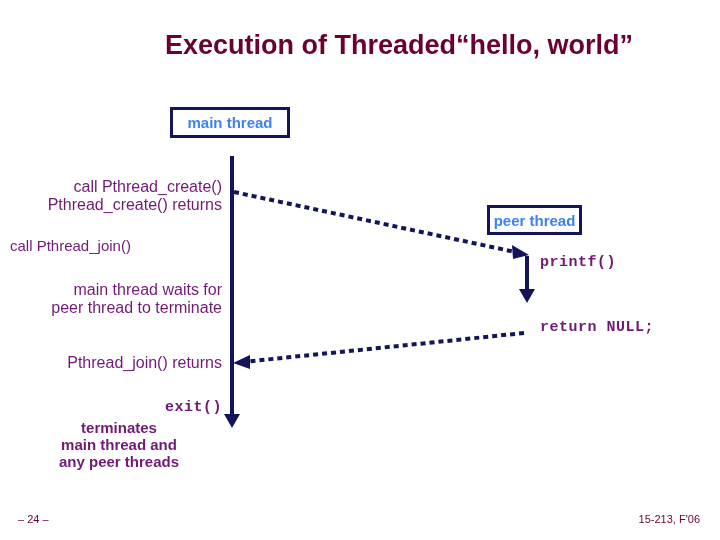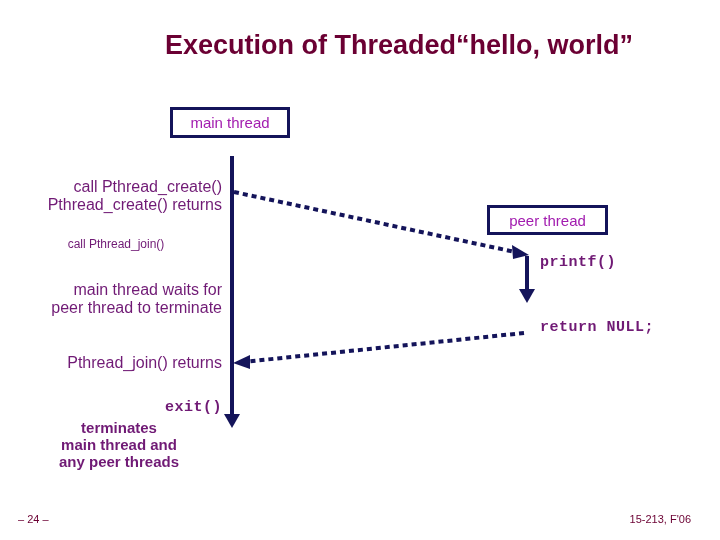--- a/index.html
+++ b/index.html
@@ -30,41 +30,41 @@
     letter-spacing: 0px;
     white-space: nowrap;
     margin-left: 39px;
   }
 
   
   .thread-box {
     position: absolute;
     border: 3px solid #14145A;
     background: #ffffff;
-    color: #a21caf;
-    font-family: "Liberation Sans", sans-serif;
-    font-size: 15px;
-    font-weight: normal;
+    color: #3b82f6;
+    font-family: "Liberation Sans", sans-serif;
+    font-size: 15px;
+    font-weight: bold;
     text-align: center;
     line-height: 1;
     display: flex;
     align-items: center;
     justify-content: center;
     box-sizing: border-box;
   }
   #main-thread-box {
     left: 170px;
     top: 107px;
     width: 120px;
     height: 31px;
   }
   #peer-thread-box {
     left: 487px;
     top: 205px;
-    width: 121px;
+    width: 95px;
     height: 30px;
   }
 
   
   #diagram-lines {
     position: absolute;
     left: 0;
     top: 0;
     width: 720px;
     height: 540px;
@@ -92,22 +92,22 @@
     left: 10px;
     top: 178px;
     width: 212px;
     font-size: 16px;
     text-align: right;
   }
   #lbl-join-call {
     left: 10px;
     top: 238px;
     width: 212px;
-    font-size: 12px;
-    text-align: center;
+    font-size: 15px;
+    text-align: left;
   }
   #lbl-waits {
     left: 4px;
     top: 281px;
     width: 218px;
     font-size: 16px;
     font-weight: normal;
     text-align: right;
   }
   #lbl-join-returns {
@@ -157,21 +157,21 @@
     position: absolute;
     color: #6B0033;
     font-family: "Liberation Sans", sans-serif;
     font-size: 11px;
   }
   #footer-page {
     left: 18px;
     top: 513px;
   }
   #footer-course {
-    right: 29px;
+    right: 20px;
     top: 513px;
   }
 </style>
 </head>
 <body>
 
 <div id="slide">
 
   <div id="slide-title">Execution of Threaded“hello, world”</div>
 

